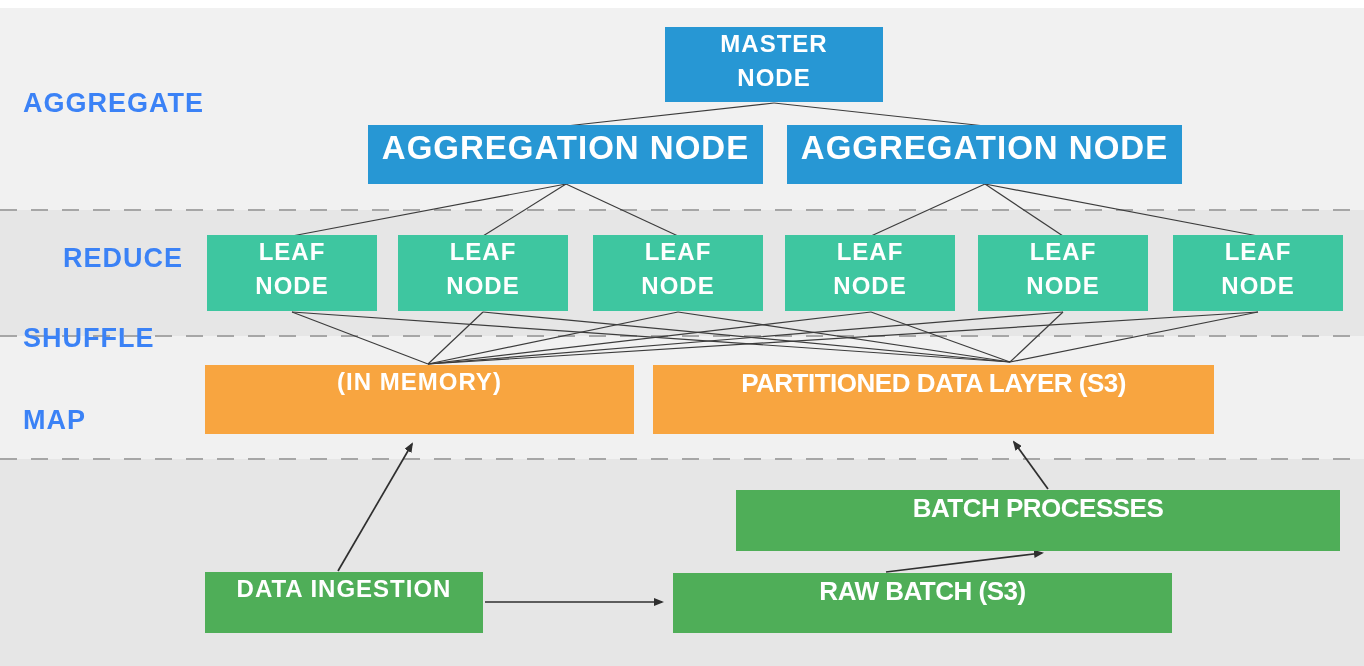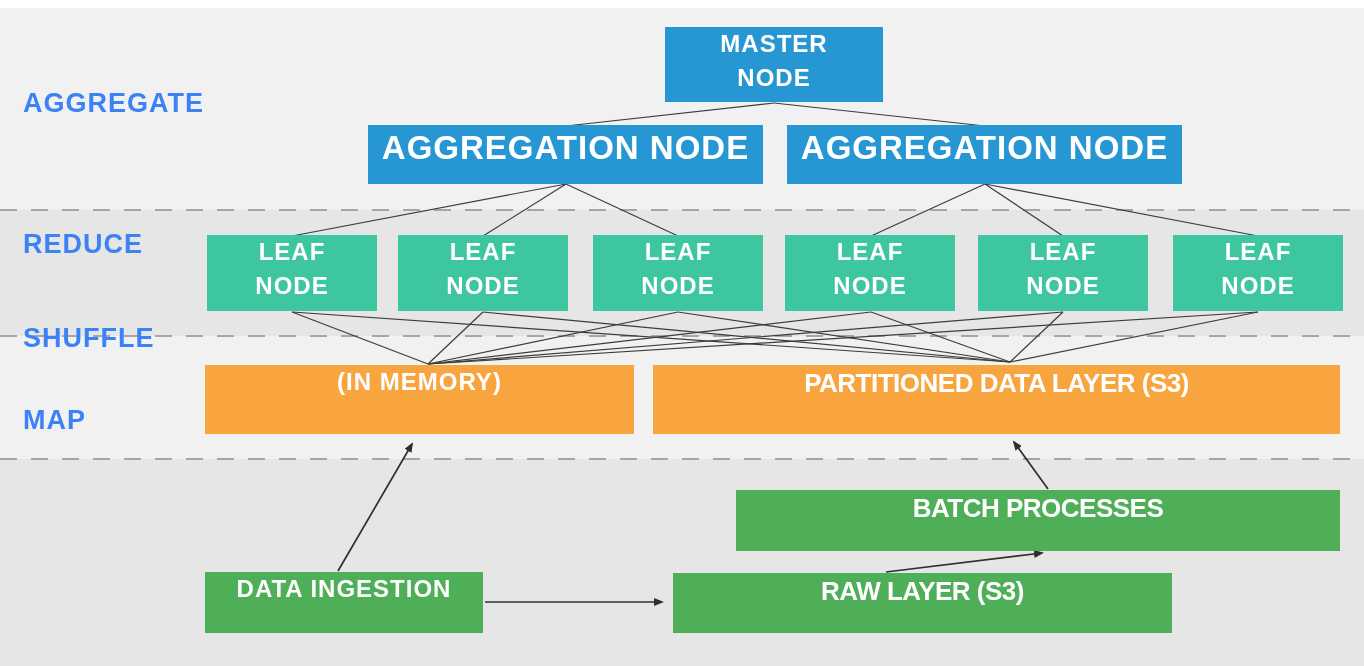--- a/index.html
+++ b/index.html
@@ -37,40 +37,40 @@
   .t25{font-size:33px;letter-spacing:1px;}
   .cond{font-size:26px;letter-spacing:-0.5px;}
 
   .master{left:665px;top:27px;width:218px;height:75px;}
   .agg1{left:368px;top:125px;width:395px;height:59px;}
   .agg2{left:787px;top:125px;width:395px;height:59px;}
   .leaf{top:235px;width:170px;height:76px;}
   .leaf1{left:207px;} .leaf2{left:398px;} .leaf3{left:593px;}
   .leaf4{left:785px;} .leaf5{left:978px;} .leaf6{left:1173px;}
   .pdl-mem{left:205px;top:365px;width:429px;height:69px;}
-  .pdl-s3{left:653px;top:365px;width:687px;height:69px;}
+  .pdl-s3{left:653px;top:365px;width:561px;height:69px;}
   .batch{left:736px;top:490px;width:604px;height:61px;}
   .ingest{left:205px;top:572px;width:278px;height:61px;}
   .raw{left:673px;top:573px;width:499px;height:60px;}
 </style>
 </head>
 <body>
 
 <div class="canvas">
 
   <div class="band band-aggregate"></div>
   <div class="band band-reduce"></div>
   <div class="band band-map"></div>
   <div class="band band-ingest"></div>
   <div class="dash dash1"></div>
   <div class="dash dash2"></div>
   <div class="dash dash3"></div>
 
   <div class="stage-label" style="top:90px;">AGGREGATE</div>
-  <div class="stage-label" style="top:231px;">REDUCE</div>
+  <div class="stage-label" style="top:245px;margin-left:40px;">REDUCE</div>
   <div class="stage-label" style="top:325px;">SHUFFLE</div>
   <div class="stage-label" style="top:407px;">MAP</div>
 
   <svg class="overlay" width="1364" height="666" viewBox="0 0 1364 666">
     <defs>
       <marker id="ah" markerWidth="10" markerHeight="8" refX="8" refY="4" orient="auto" markerUnits="userSpaceOnUse">
         <path d="M0,0 L10,4 L0,8 z" fill="#2f2f2f"></path>
       </marker>
     </defs>
     <g stroke="#3c3c3c" stroke-width="1.2" fill="none">
@@ -147,16 +147,16 @@
     <span>PARTITIONED DATA LAYER (S3)</span>
   </div>
 
   <div class="node green batch cond">
     <span>BATCH PROCESSES</span>
   </div>
   <div class="node green ingest t24">
     <span>DATA INGESTION</span>
   </div>
   <div class="node green raw cond">
-    <span>RAW LAYER (S3)</span>
+    <span>RAW BATCH (S3)</span>
   </div>
 
 </div>
 
 </body></html>

